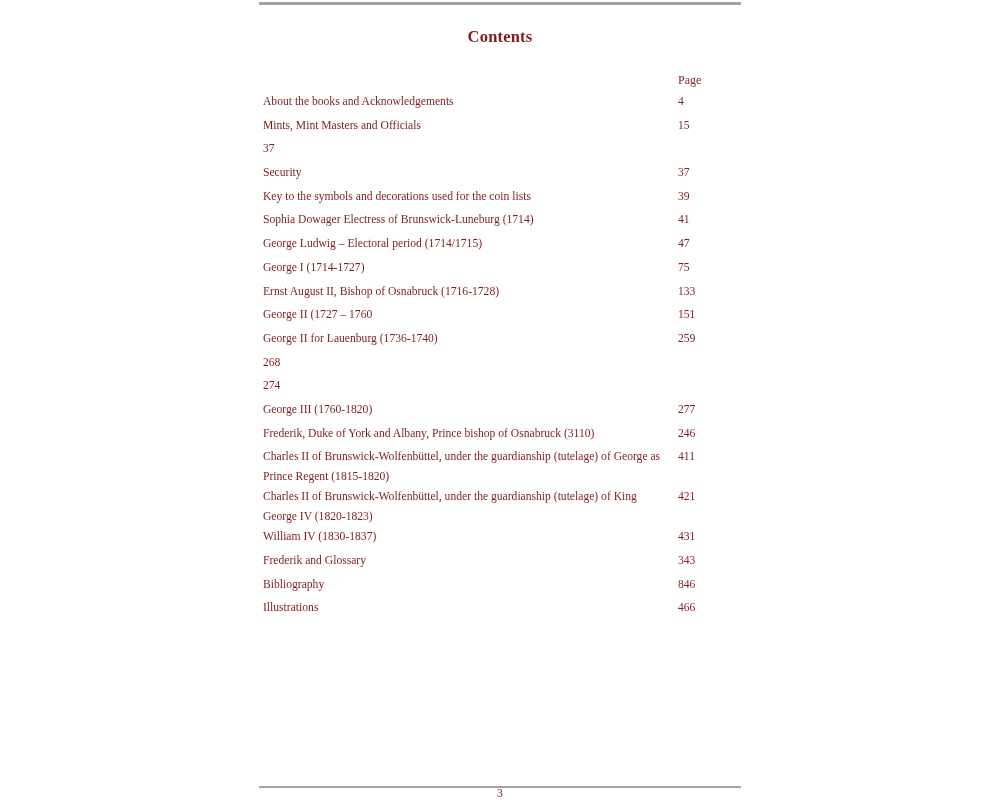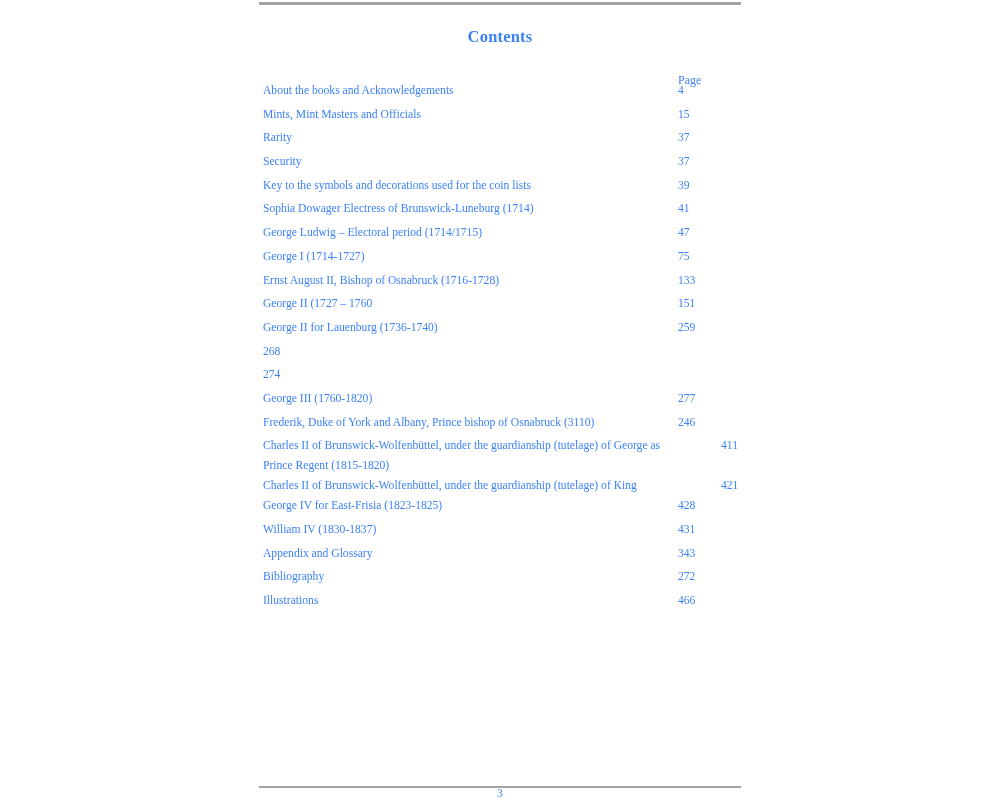--- a/index.html
+++ b/index.html
@@ -2,21 +2,21 @@
 <html><head>
 <meta charset="utf-8">
 <style>
   html, body { margin: 0; padding: 0; background: #ffffff; }
   .sheet {
     position: relative;
     width: 996px;
     height: 800px;
     background: #ffffff;
     font-family: "Liberation Serif", serif;
-    color: #3b82f6;
+    color: #7f1d1d;
     overflow: hidden;
   }
   .rule {
     position: absolute;
     left: 259px;
     width: 482px;
     background: #a2a2a2;
   }
   .rule-top { top: 2px; height: 3px; }
   .rule-bottom { top: 786px; height: 2px; }
@@ -34,27 +34,27 @@
   }
   .col-header {
     position: absolute;
     top: 70px;
     left: 678px;
     font-size: 12px;
     line-height: 20px;
   }
   .toc {
     position: absolute;
-    top: 81px;
+    top: 92px;
     left: 263px;
     width: 477px;
     font-size: 11.6px;
   }
   .toc-row { display: flex; margin-bottom: 3.7px; }
-  .toc-row.multi { margin-bottom: 0; gap: 43px; }
+  .toc-row.multi { margin-bottom: 0; }
   .toc-entry { flex: 0 0 415px; width: 415px; }
   .toc-line { line-height: 20px; white-space: nowrap; }
   .toc-page { line-height: 20px; white-space: nowrap; }
   .folio {
     position: absolute;
     top: 788px;
     left: 259px;
     width: 482px;
     text-align: center;
     font-size: 11.6px;
@@ -77,23 +77,20 @@
   </div>
 
   <div class="toc-row">
     <div class="toc-entry">
           <div class="toc-line">Mints, Mint Masters and Officials</div>
         </div>
     <div class="toc-page">15</div>
   </div>
 
   <div class="toc-row">
-    <div class="toc-entry">
-          <div class="toc-line">Rarity</div>
-        </div>
     <div class="toc-page">37</div>
   </div>
 
   <div class="toc-row">
     <div class="toc-entry">
           <div class="toc-line">Security</div>
         </div>
     <div class="toc-page">37</div>
   </div>
 
@@ -174,50 +171,45 @@
     <div class="toc-entry">
           <div class="toc-line">Charles II of Brunswick-Wolfenbüttel, under the guardianship (tutelage) of George as</div>
           <div class="toc-line">Prince Regent (1815-1820)</div>
         </div>
     <div class="toc-page">411</div>
   </div>
 
   <div class="toc-row multi">
     <div class="toc-entry">
           <div class="toc-line">Charles II of Brunswick-Wolfenbüttel, under the guardianship (tutelage) of King</div>
+          <div class="toc-line">George IV (1820-1823)</div>
         </div>
     <div class="toc-page">421</div>
   </div>
 
-  <div class="toc-row">
-    <div class="toc-entry">
-          <div class="toc-line">George IV for East-Frisia (1823-1825)</div>
-        </div>
-    <div class="toc-page">428</div>
-  </div>
 
   <div class="toc-row">
     <div class="toc-entry">
           <div class="toc-line">William IV (1830-1837)</div>
         </div>
     <div class="toc-page">431</div>
   </div>
 
   <div class="toc-row">
     <div class="toc-entry">
-          <div class="toc-line">Appendix and Glossary</div>
+          <div class="toc-line">Frederik and Glossary</div>
         </div>
     <div class="toc-page">343</div>
   </div>
 
   <div class="toc-row">
     <div class="toc-entry">
           <div class="toc-line">Bibliography</div>
         </div>
-    <div class="toc-page">272</div>
+    <div class="toc-page">846</div>
   </div>
 
   <div class="toc-row">
     <div class="toc-entry">
           <div class="toc-line">Illustrations</div>
         </div>
     <div class="toc-page">466</div>
   </div>
 </div>
   <div class="rule rule-bottom"></div>

